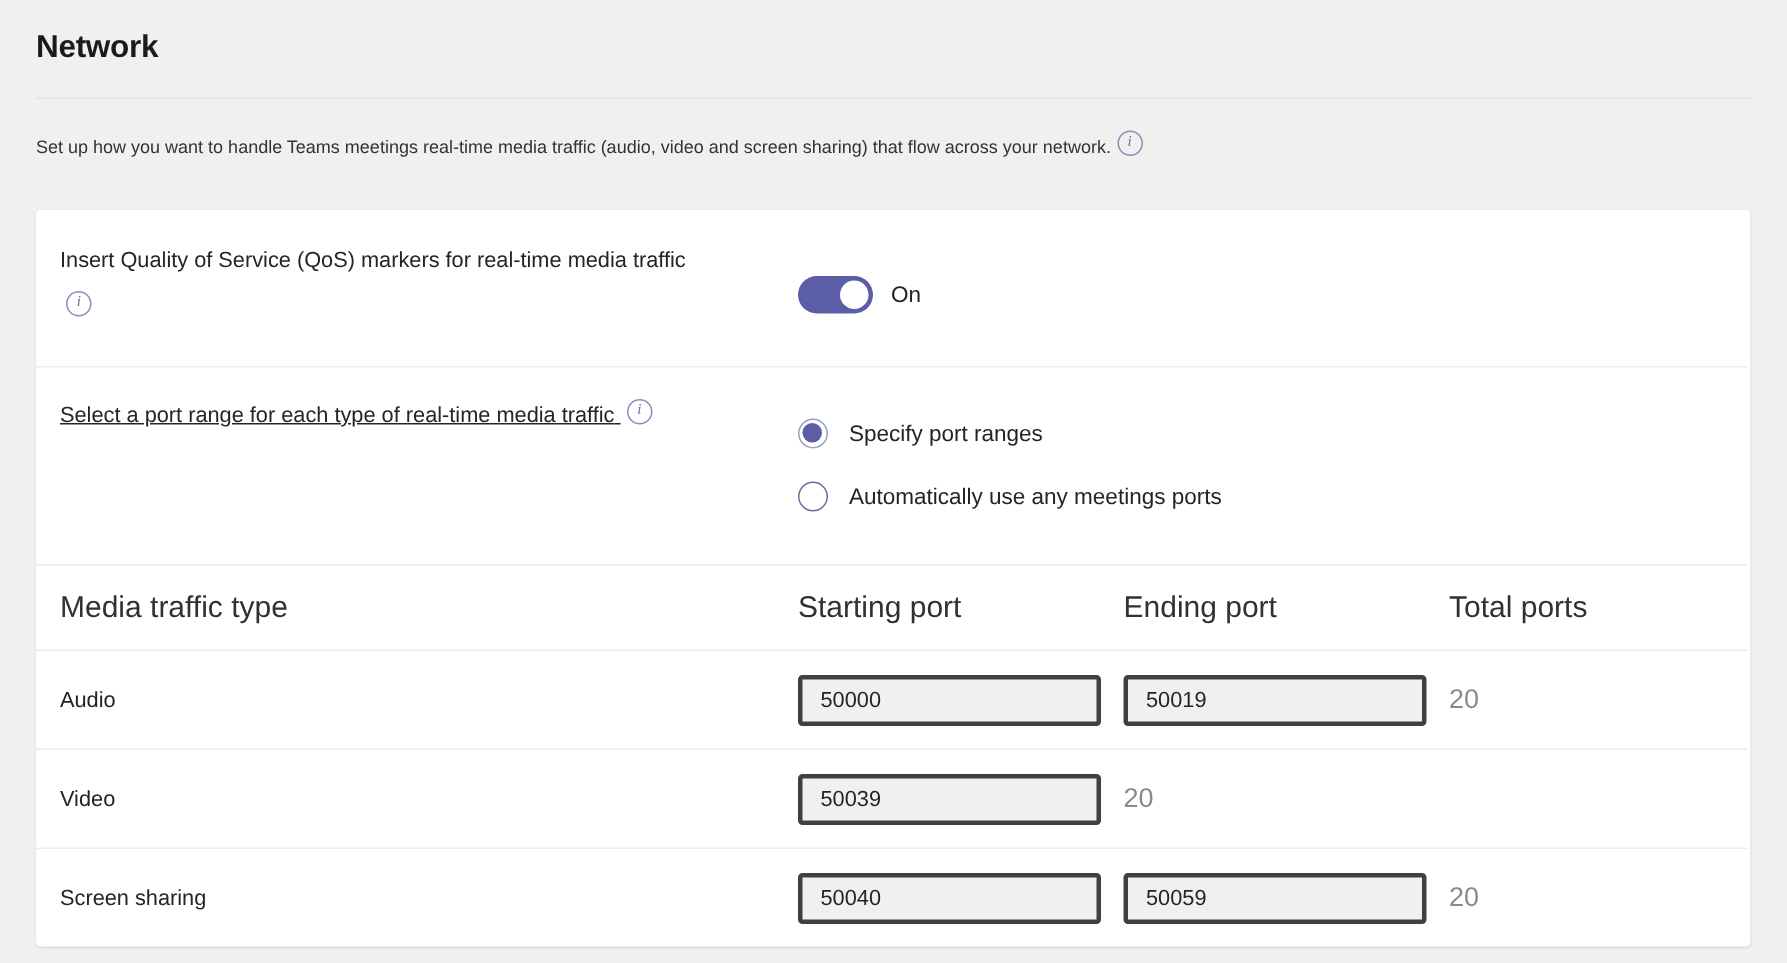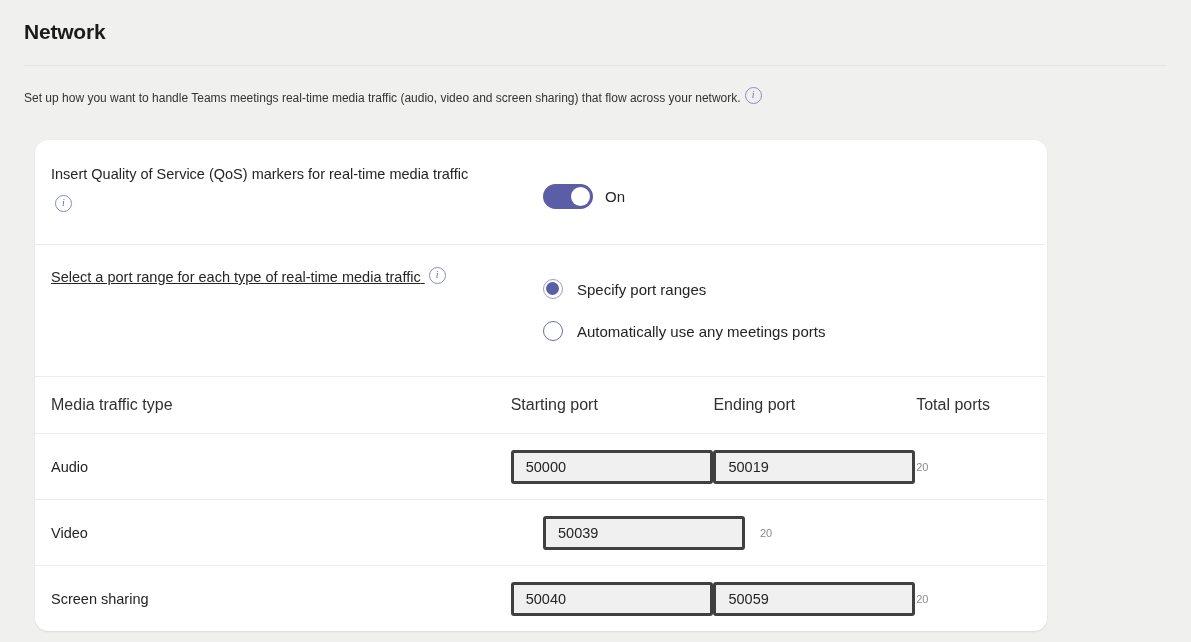--- a/index.html
+++ b/index.html
@@ -70,26 +70,25 @@
     font-family: "Liberation Serif", serif;
     color: #6b6ca8;
     line-height: 15px;
   }
 
   
   .card {
     position: absolute;
     left: 24px;
     top: 140px;
-    width: 1012px;
+    width: 1143px;
     background: #ffffff;
-    border-radius: 13px;
+    border-radius: 3px;
     box-shadow: 0 1px 2px rgba(0,0,0,0.08), 0 0 1px rgba(0,0,0,0.06);
     overflow: hidden;
-    margin-left: 11px;
   }
 
   .row {
     display: flex;
     align-items: flex-start;
     position: relative;
   }
   .row-divider {
     height: 1px;
     background: #ececec;
@@ -191,21 +190,21 @@
     margin-left: 14px;
     font-size: 15px;
     color: #242424;
   }
 
   
   .tbl-header {
     display: flex;
     align-items: center;
     height: 56px;
-    font-size: 16px;
+    font-size: 20px;
     color: #313131;
   }
   .tbl-row {
     display: flex;
     align-items: center;
     height: 65px;
     font-size: 14.5px;
     color: #242424;
   }
   .c-type   { width: 508px; padding-left: 16px; box-sizing: border-box; }
@@ -221,21 +220,21 @@
     border: 3px solid #404040;
     border-radius: 3px;
     font-family: "Liberation Sans", sans-serif;
     font-size: 14.5px;
     color: #242424;
     padding: 0 12px;
     outline: none;
   }
   .total-val {
     color: #8a8a8a;
-    font-size: 11px;
+    font-size: 18px;
   }
 </style>
 </head>
 <body>
 
 <div class="page">
 
   <div class="page-title">Network</div>
   <div class="title-rule"></div>
 

